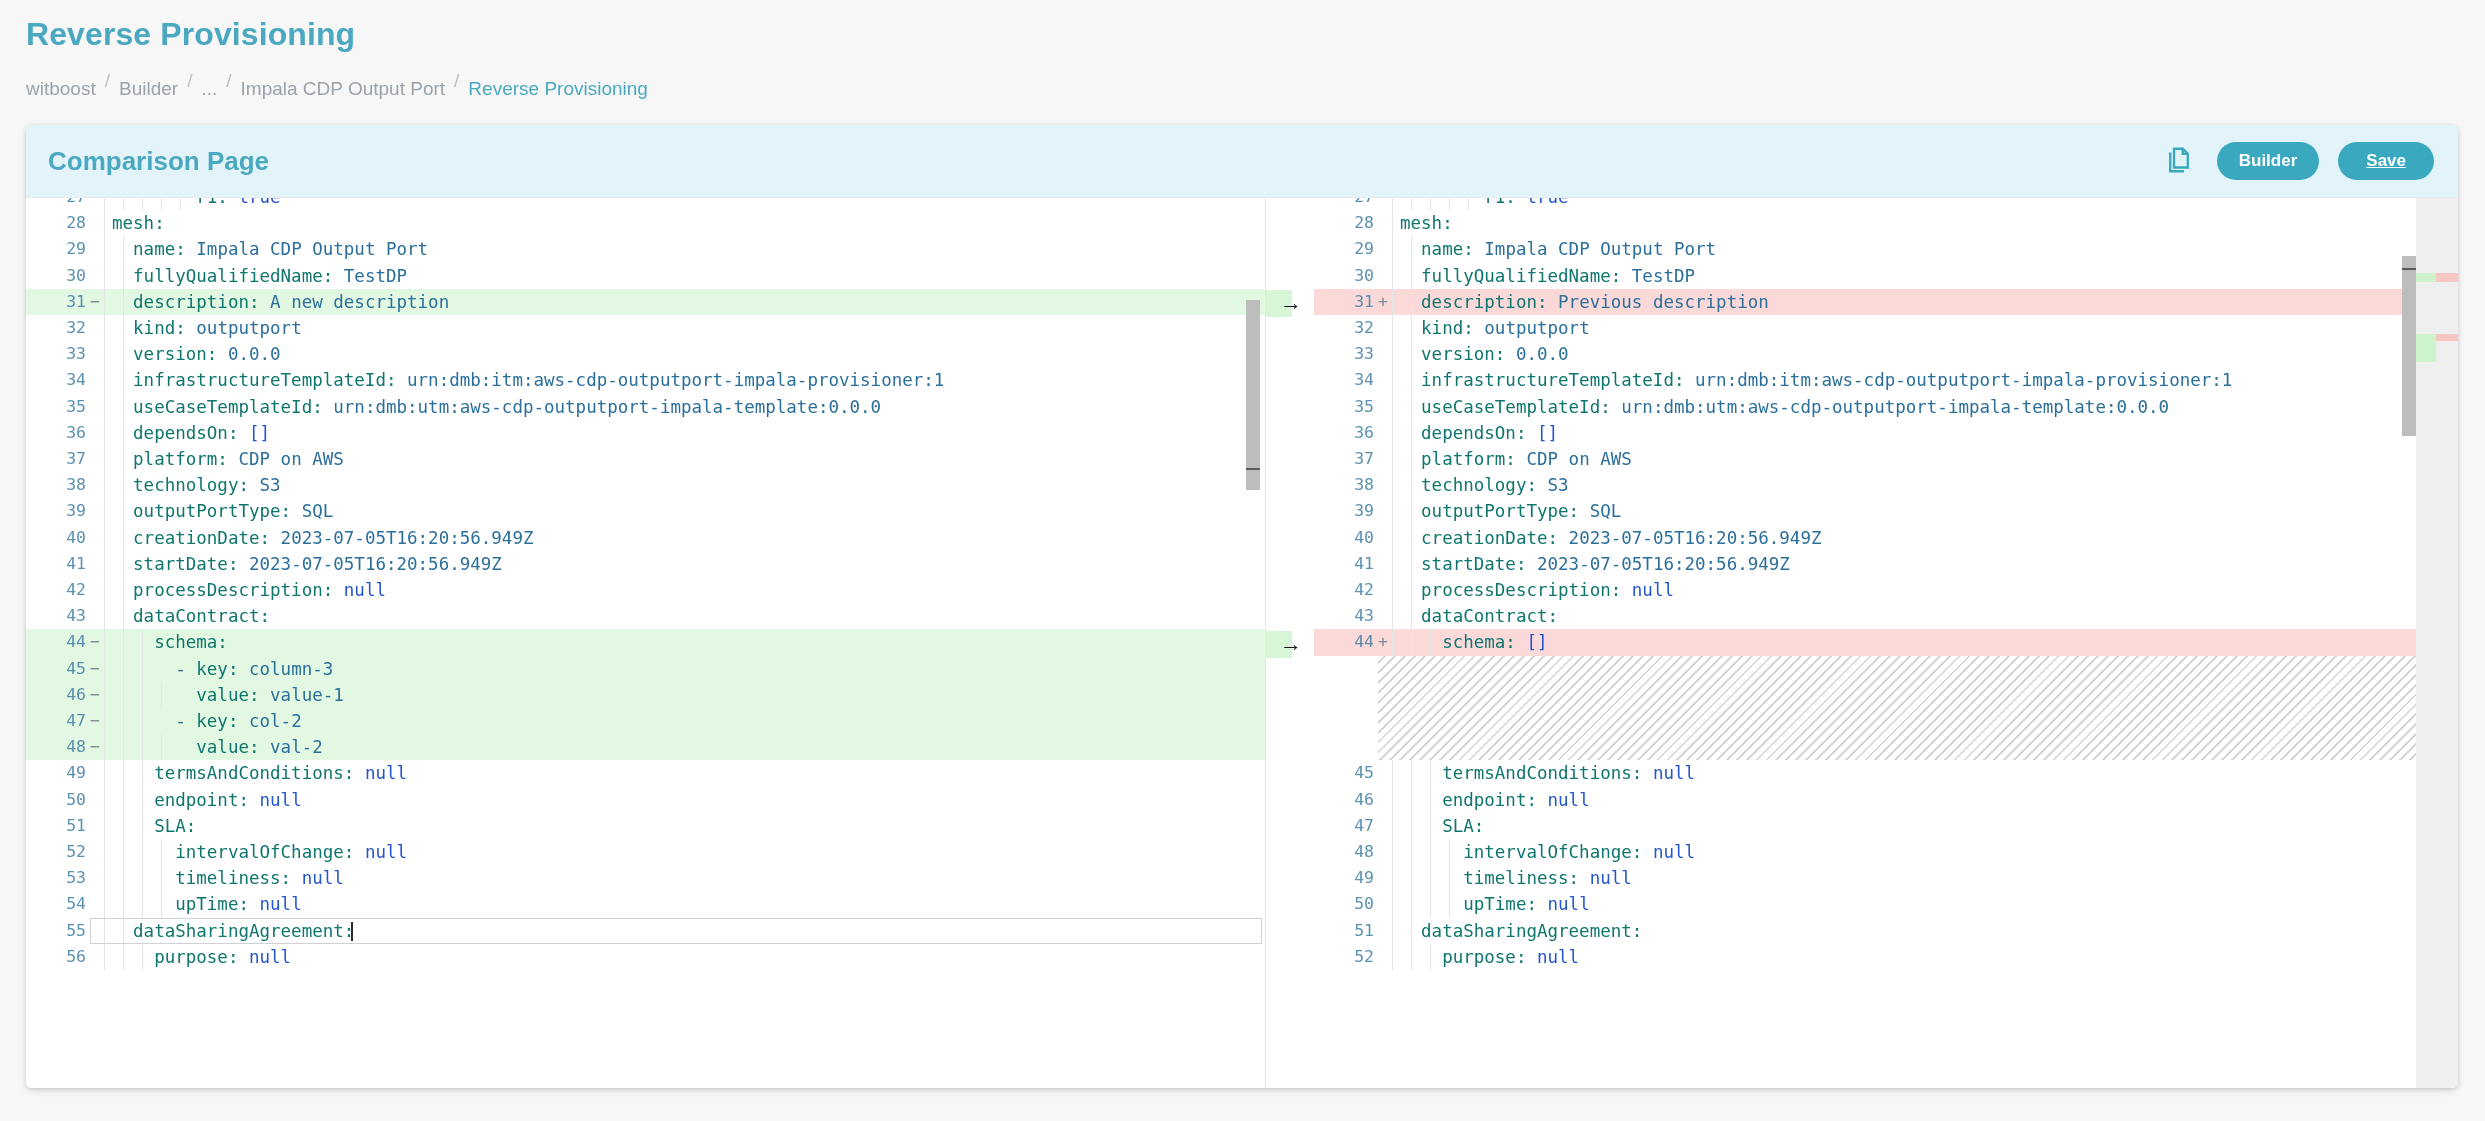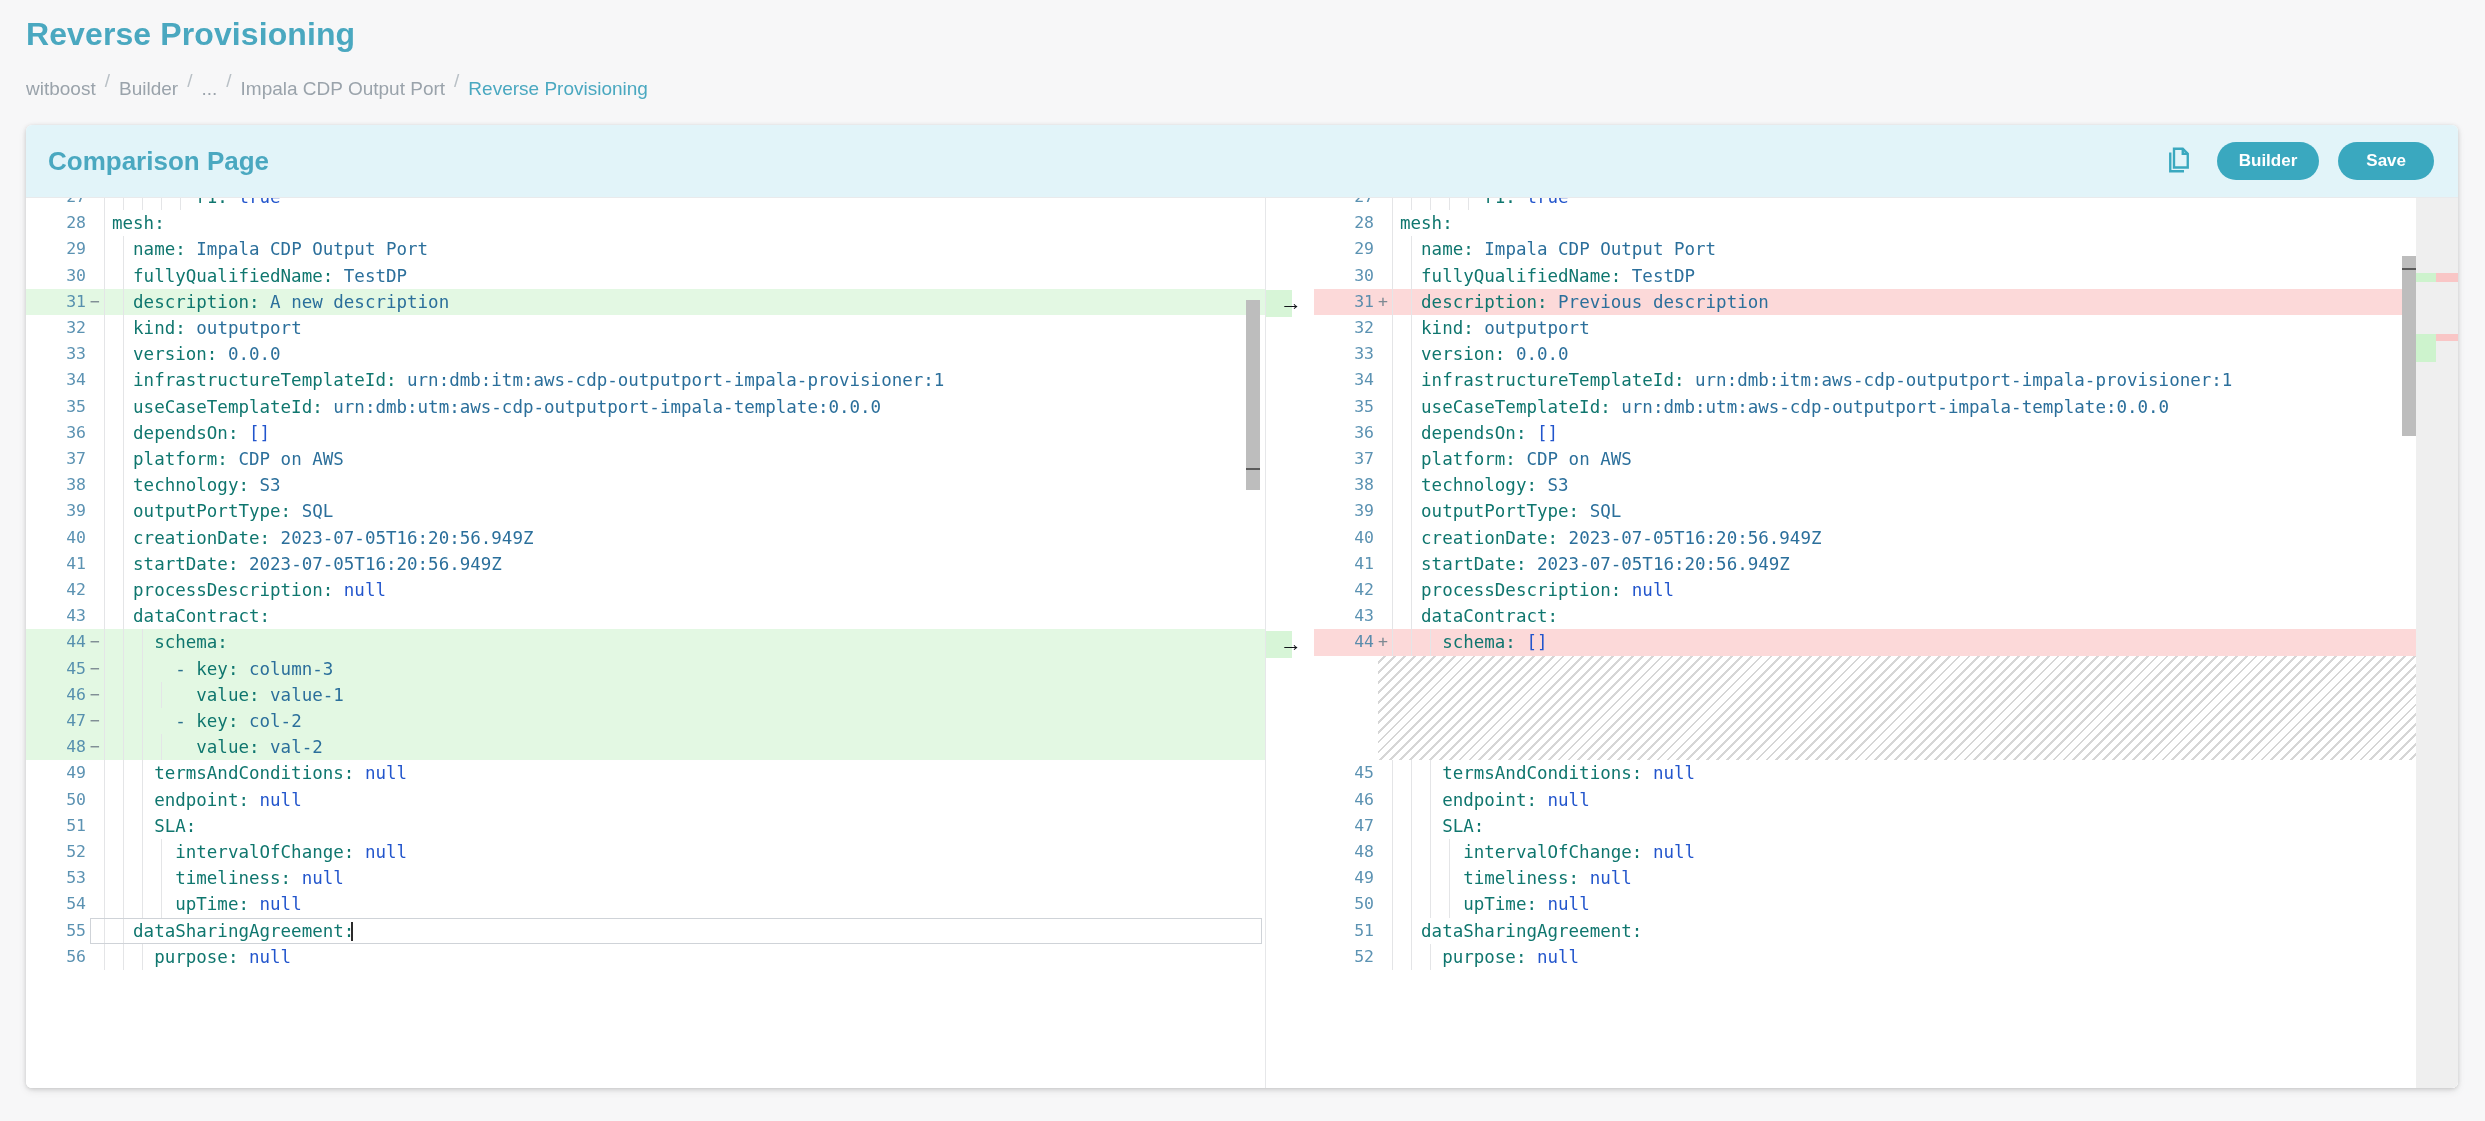--- a/index.html
+++ b/index.html
@@ -53,21 +53,21 @@
     background: transparent; border: 0; cursor: pointer; padding: 0;
   }
   .pill-btn {
     border: 0; border-radius: 999px; cursor: pointer;
     background: #3aa8bf; color: #ffffff;
     font-size: 17px; font-weight: 700;
     font-family: "Liberation Sans", sans-serif;
     padding: 0 22px; height: 38px; line-height: 38px;
     white-space: nowrap;
   }
-  .pill-btn.save { padding: 0 28px; }
+  .pill-btn.save { padding: 0 28px; text-decoration: underline; }
 
   
   .col-headers {
     flex: 0 0 40px; display: flex; background: #ffffff;
     border-bottom: 1px solid #edeef0;
   }
   .col-head {
     flex: 1 1 50%; text-align: center;
     font-size: 17px; color: #5d6a7d;
     line-height: 40px;

